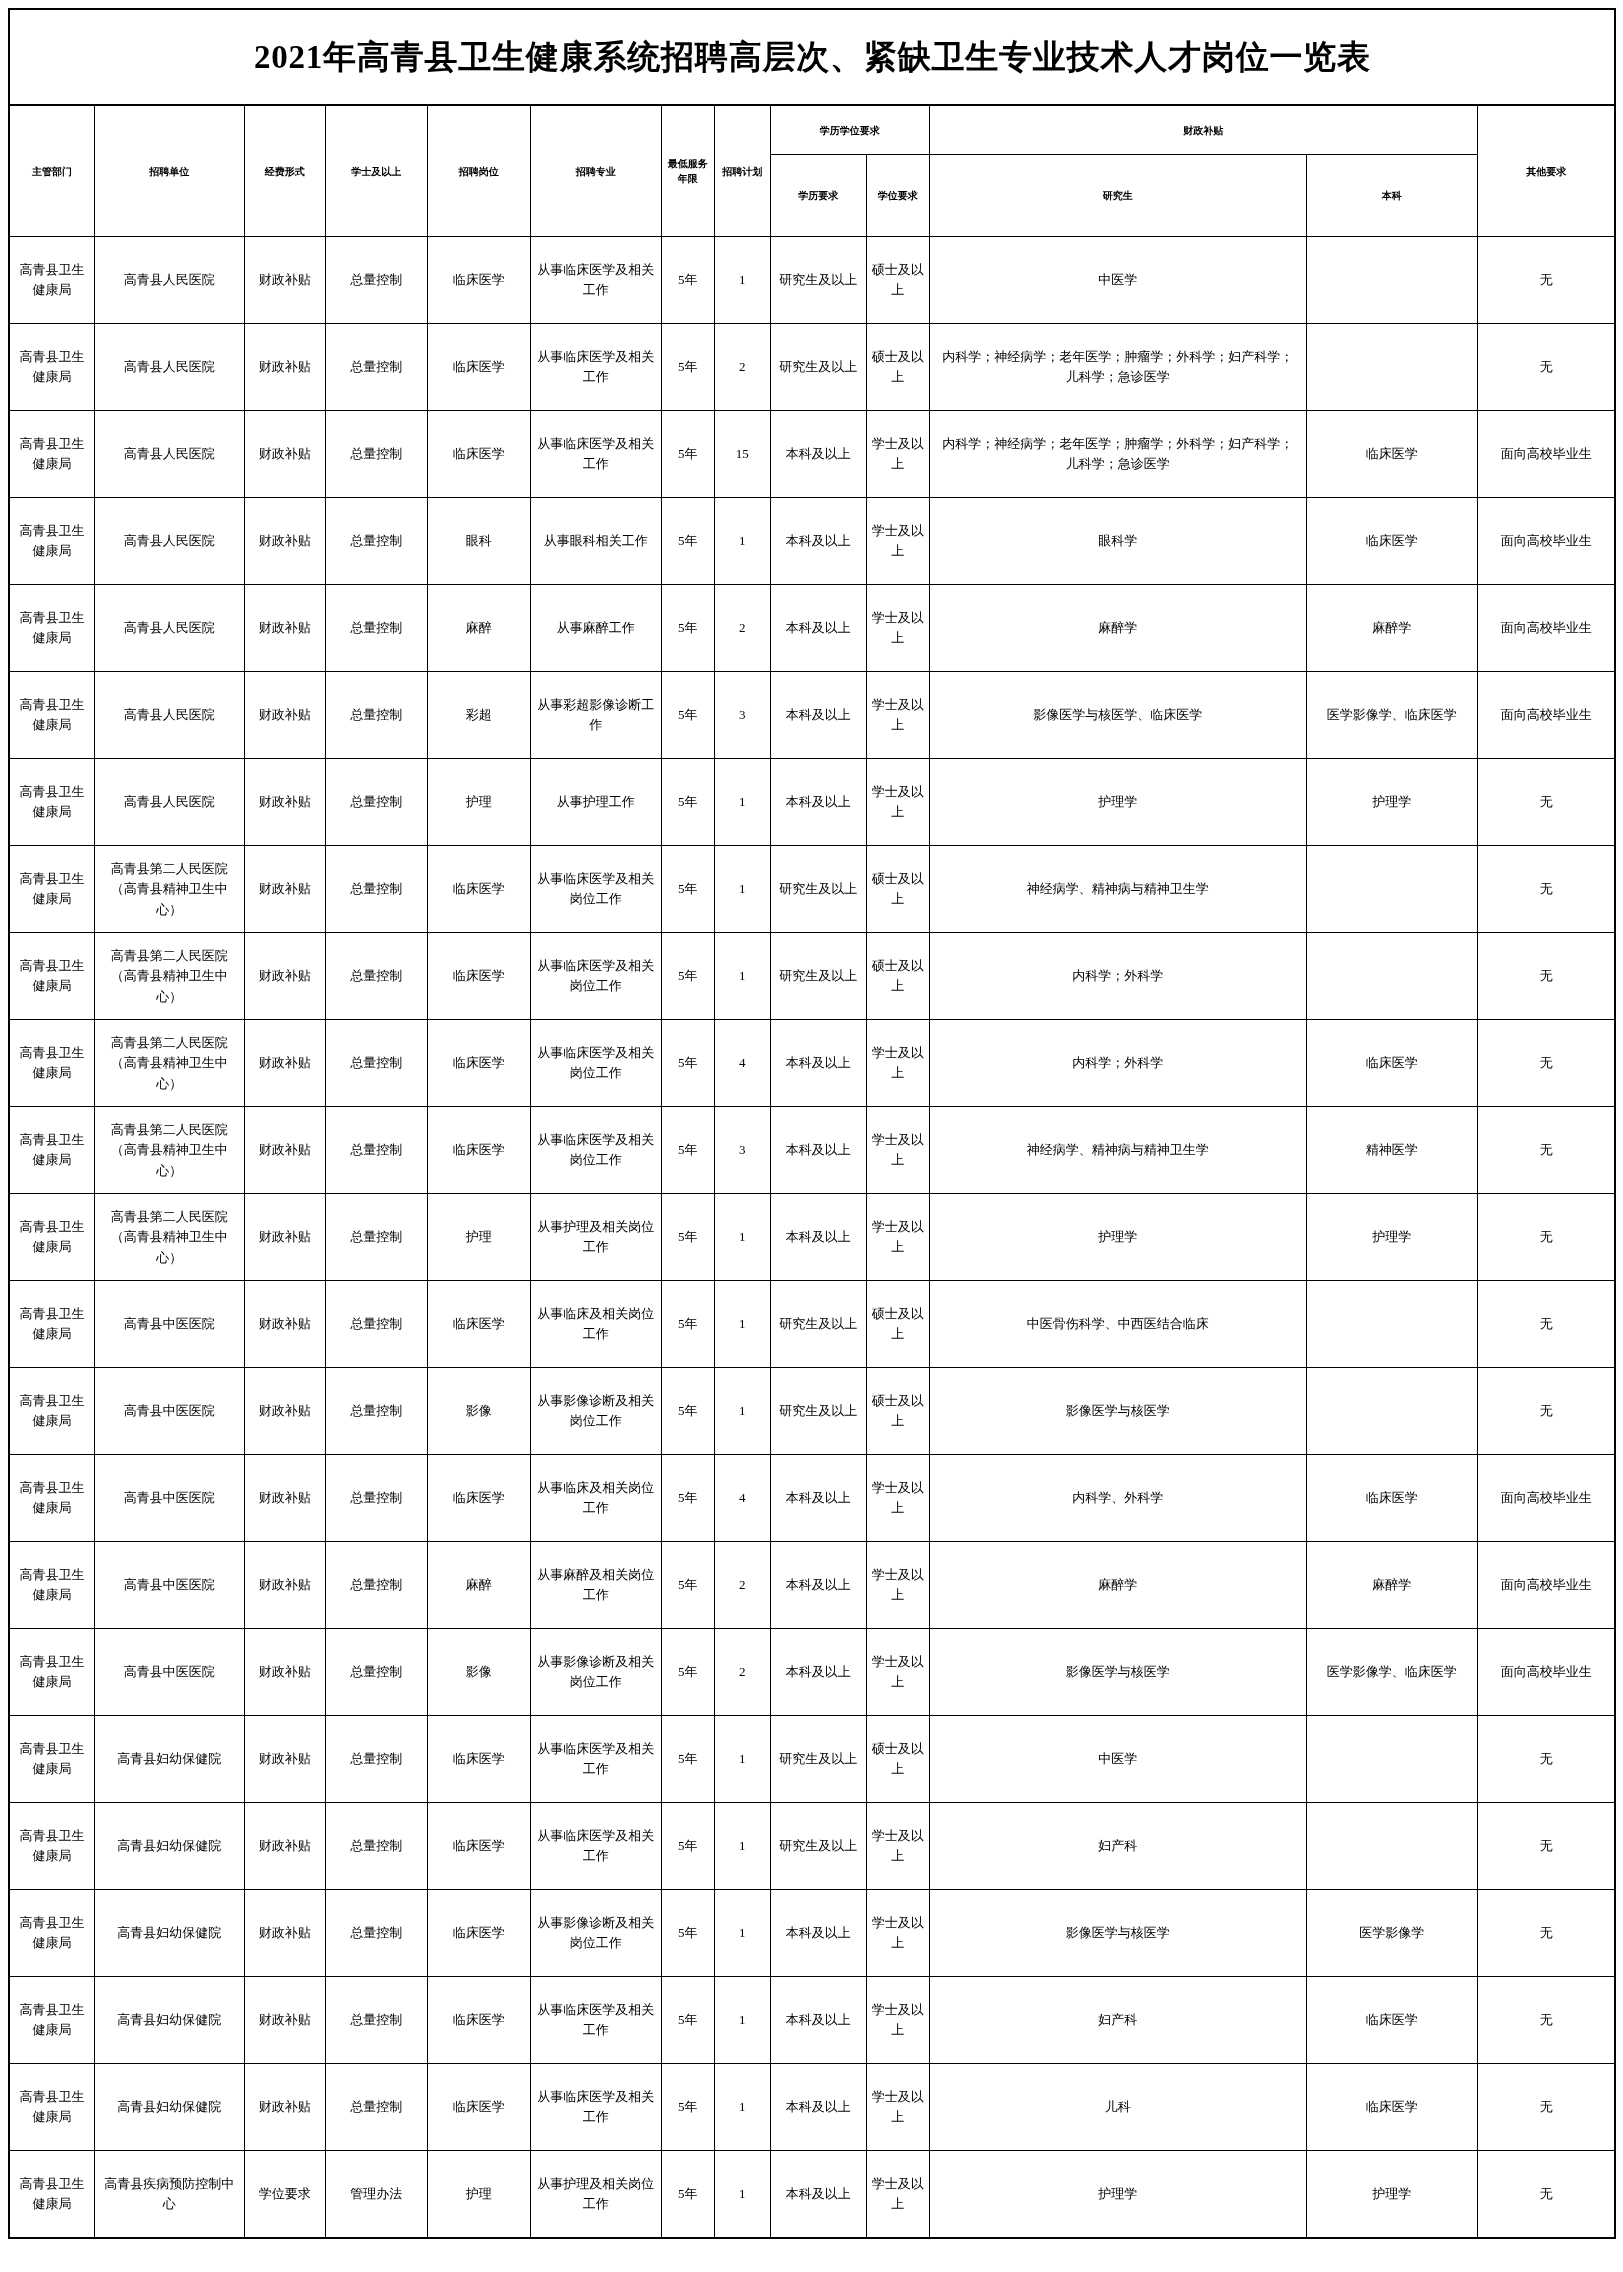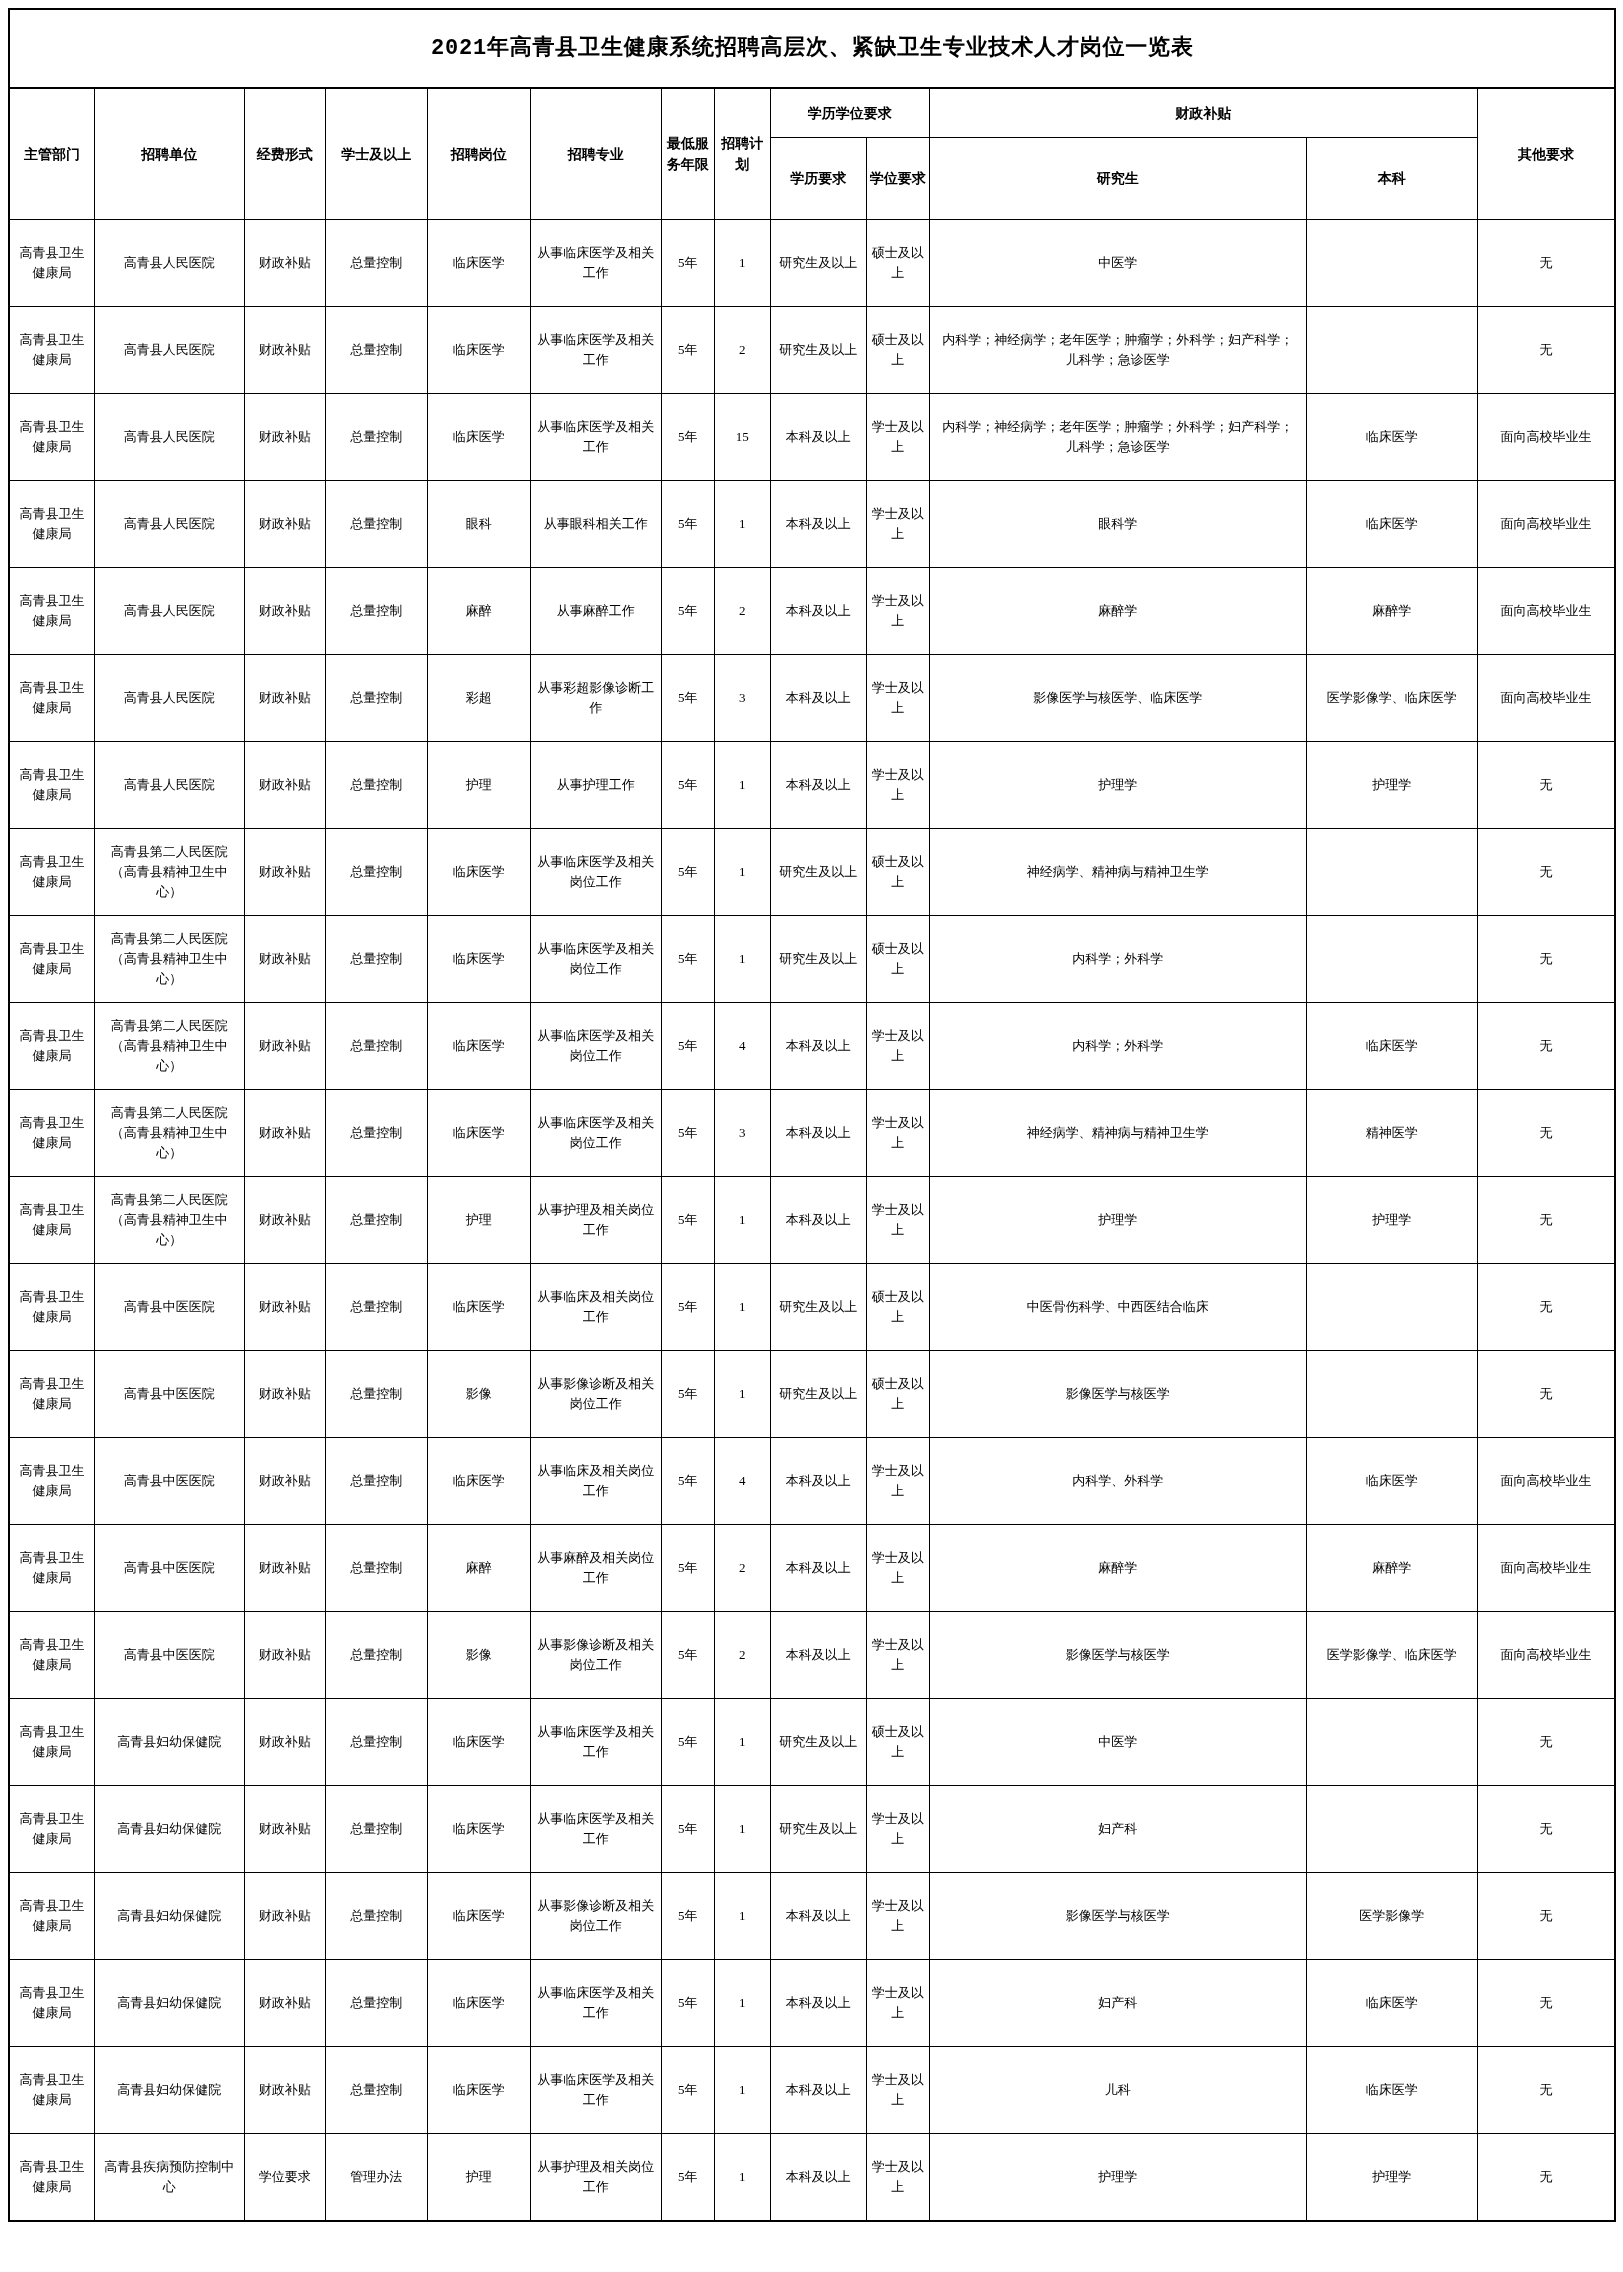--- a/index.html
+++ b/index.html
@@ -22,30 +22,29 @@
     border: 1.7px solid #000;
     text-align: center;
     vertical-align: middle;
     padding: 5px 4.1px;
     font-size: 13px;
     line-height: 1.55;
     word-break: break-word;
     overflow-wrap: break-word;
   }
   tr.title-row th {
-    font-size: 22px;
+    font-size: 33px;
     font-weight: bold;
     letter-spacing: 0.8px;
     padding: 21.5px 6.6px;
     border: 2.5px solid #000;
-    font-family: Liberation Mono, monospace;
   }
   thead th.hdr {
     font-weight: bold;
-    font-size: 14px;
+    font-size: 10px;
     padding: 5px 2.5px;
   }
   thead tr.group-row th { height: 38px; }
   thead tr.sub-row th { height: 71px; }
   th.left-align { text-align: left; padding-left: 3.3px; }
   tbody td { height: 76px; }
   tbody td.cell-grad { padding: 5px 11.6px; }
 </style>
 </head>
 <body>

